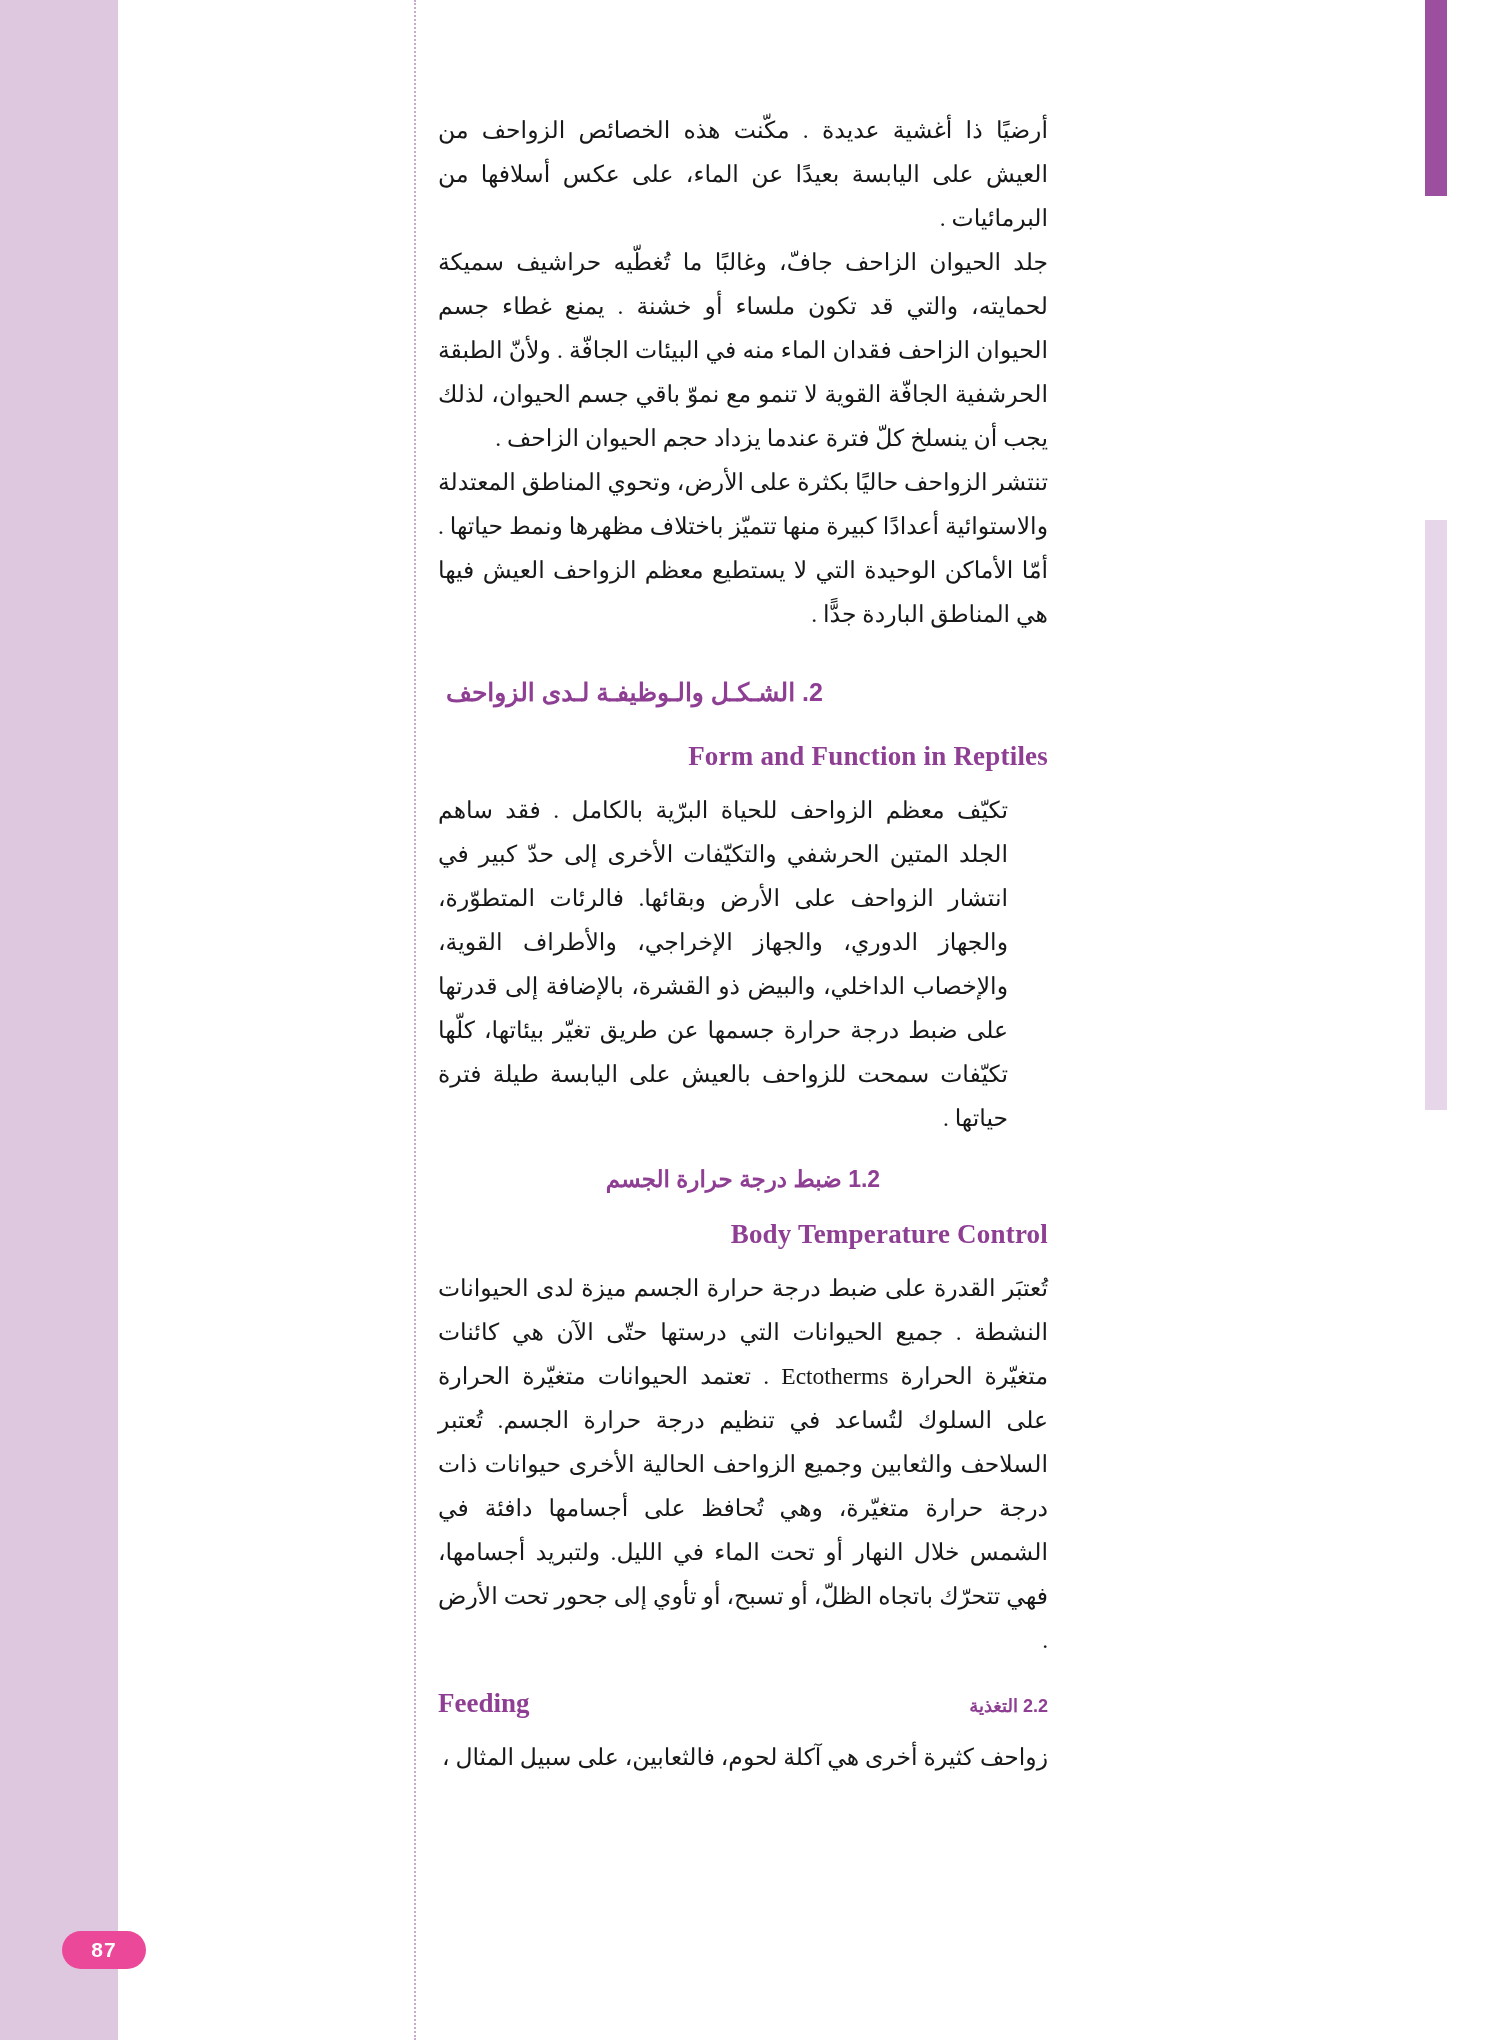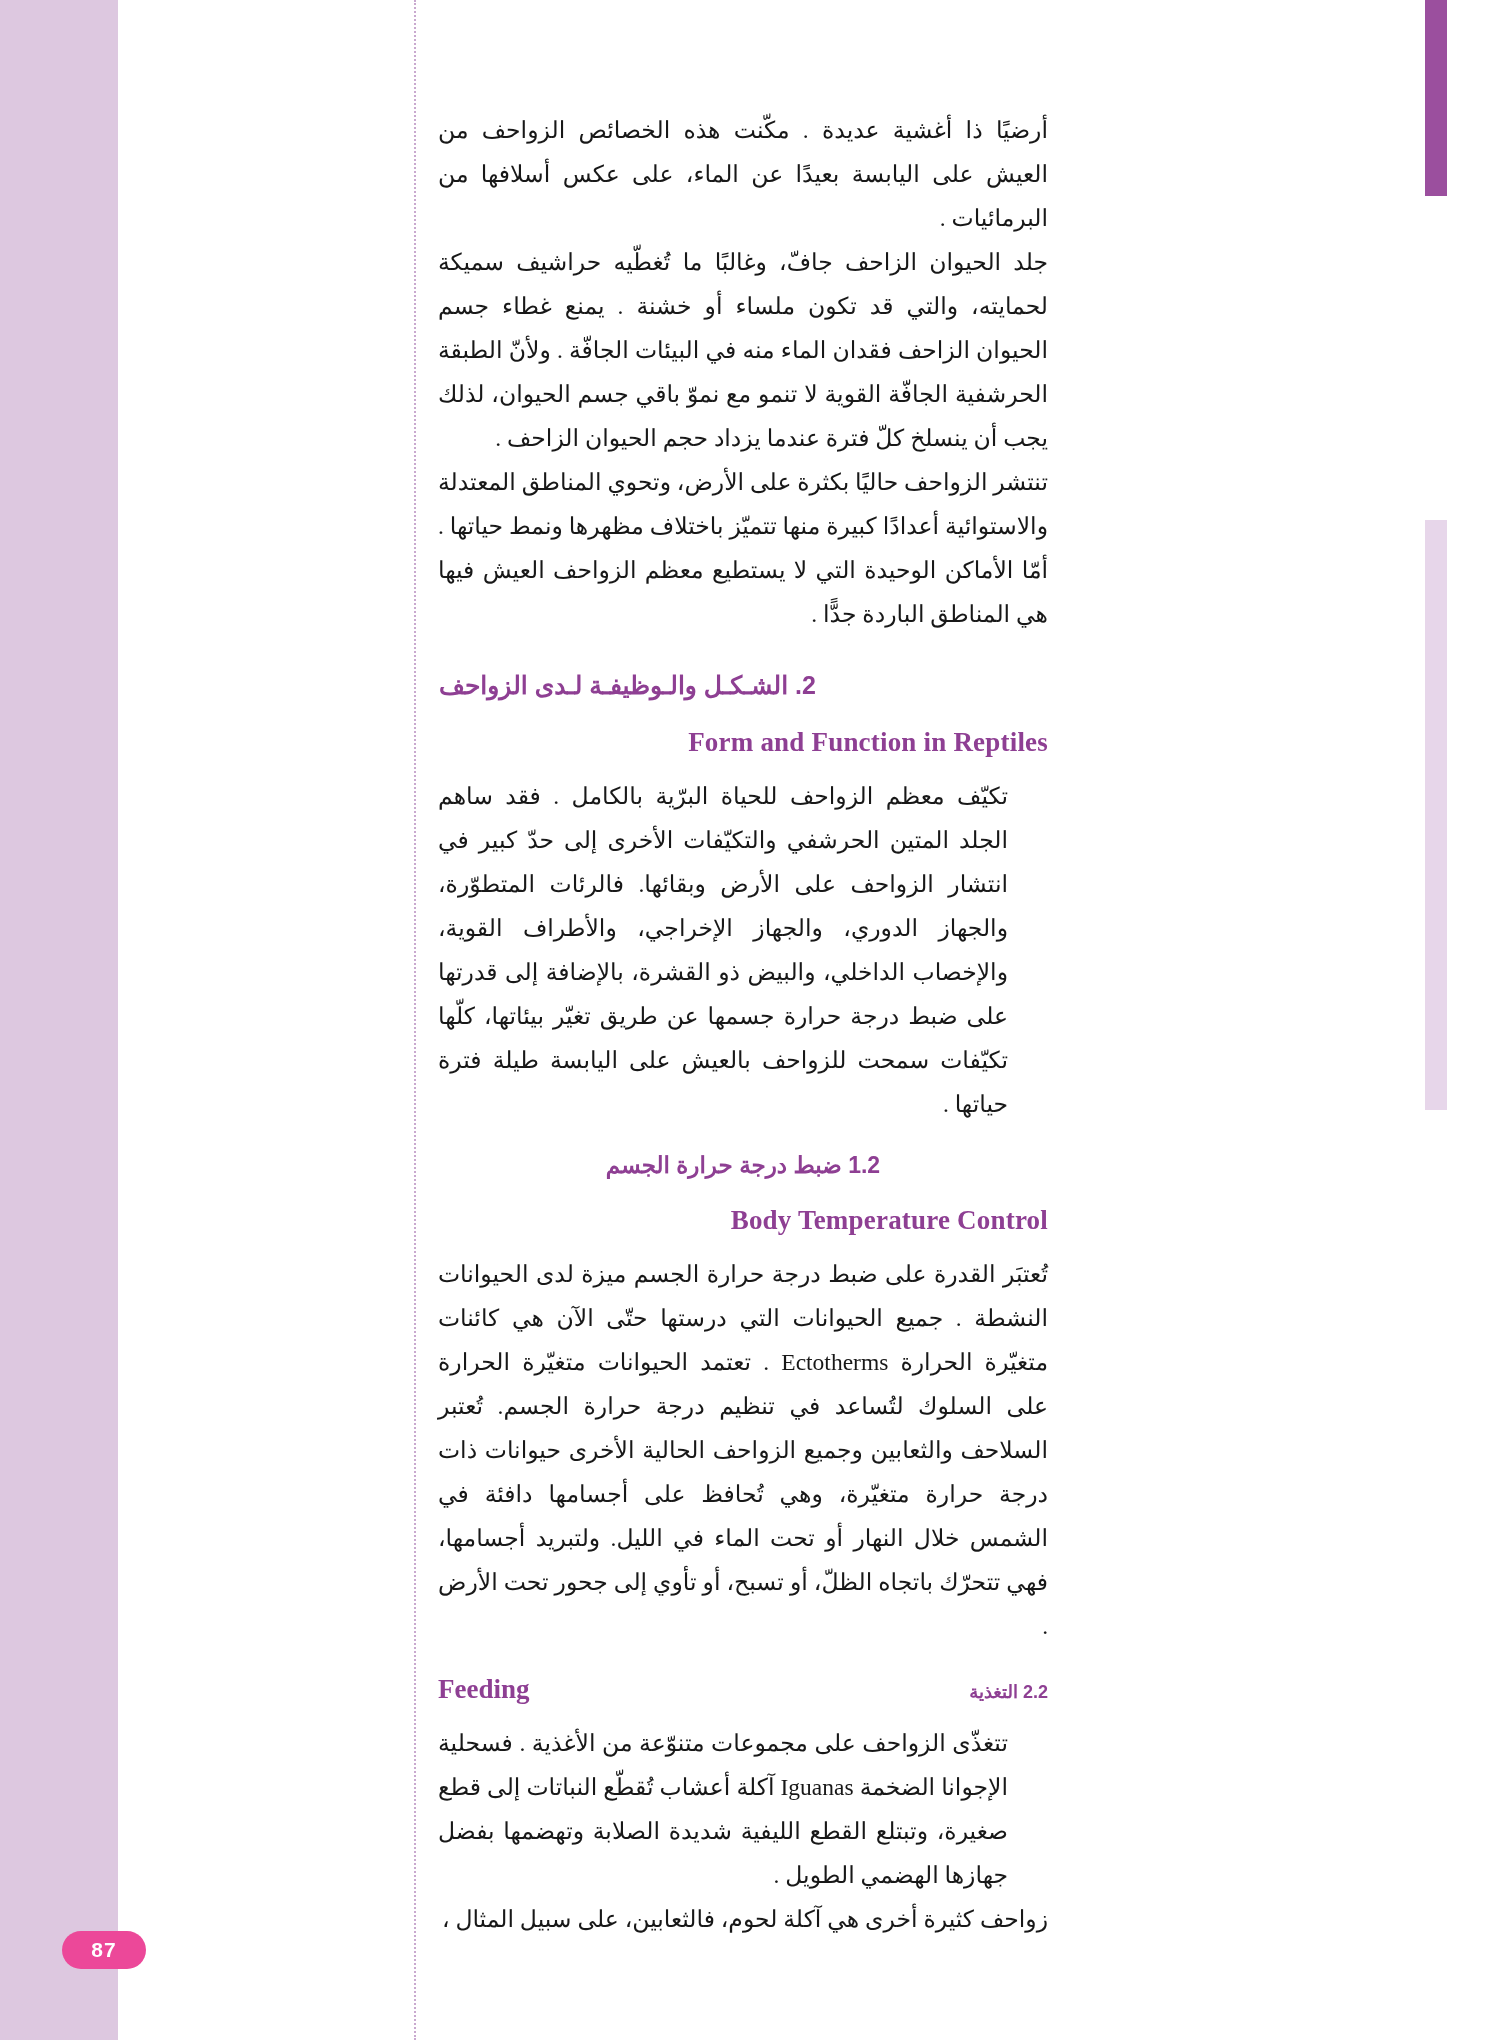--- a/index.html
+++ b/index.html
@@ -95,21 +95,21 @@
   }
   p.body + p.body {
     margin-top: 0px;
   }
 
   .spacer-sm { height: 16px; }
   .spacer-md { height: 26px; }
   .spacer-lg { height: 34px; }
 
   h2.ar-heading {
-    margin: 1px;
+    margin: 8px;
     font-family: "Liberation Sans", sans-serif;
     font-size: 25px;
     font-weight: bold;
     color: #8e3f93;
     text-align: left;
     direction: rtl;
     letter-spacing: 0.5px;
   }
   h3.ar-subheading {
     margin: 0;
@@ -198,18 +198,17 @@
 
     <div class="spacer-md"></div>
 
     <div class="row-split">
       <span class="ar-part">2.2 التغذية</span>
       <span class="en-part">Feeding</span>
     </div>
 
     <div class="spacer-sm"></div>
 
-    <p class="body indent">تتغذّى الزواحف على مجموعات متنوّعة من الأغذية . فسحلية الإجوانا الضخمة Iguanas آكلة أعشاب تُقطّع النباتات إلى قطع صغيرة، وتبتلع القطع الليفية شديدة الصلابة وتهضمها بفضل جهازها الهضمي الطويل .</p>
 
     <p class="body">زواحف كثيرة أخرى هي آكلة لحوم، فالثعابين، على سبيل المثال ،</p>
 
   </div>
 </div>
 
 </body></html>

